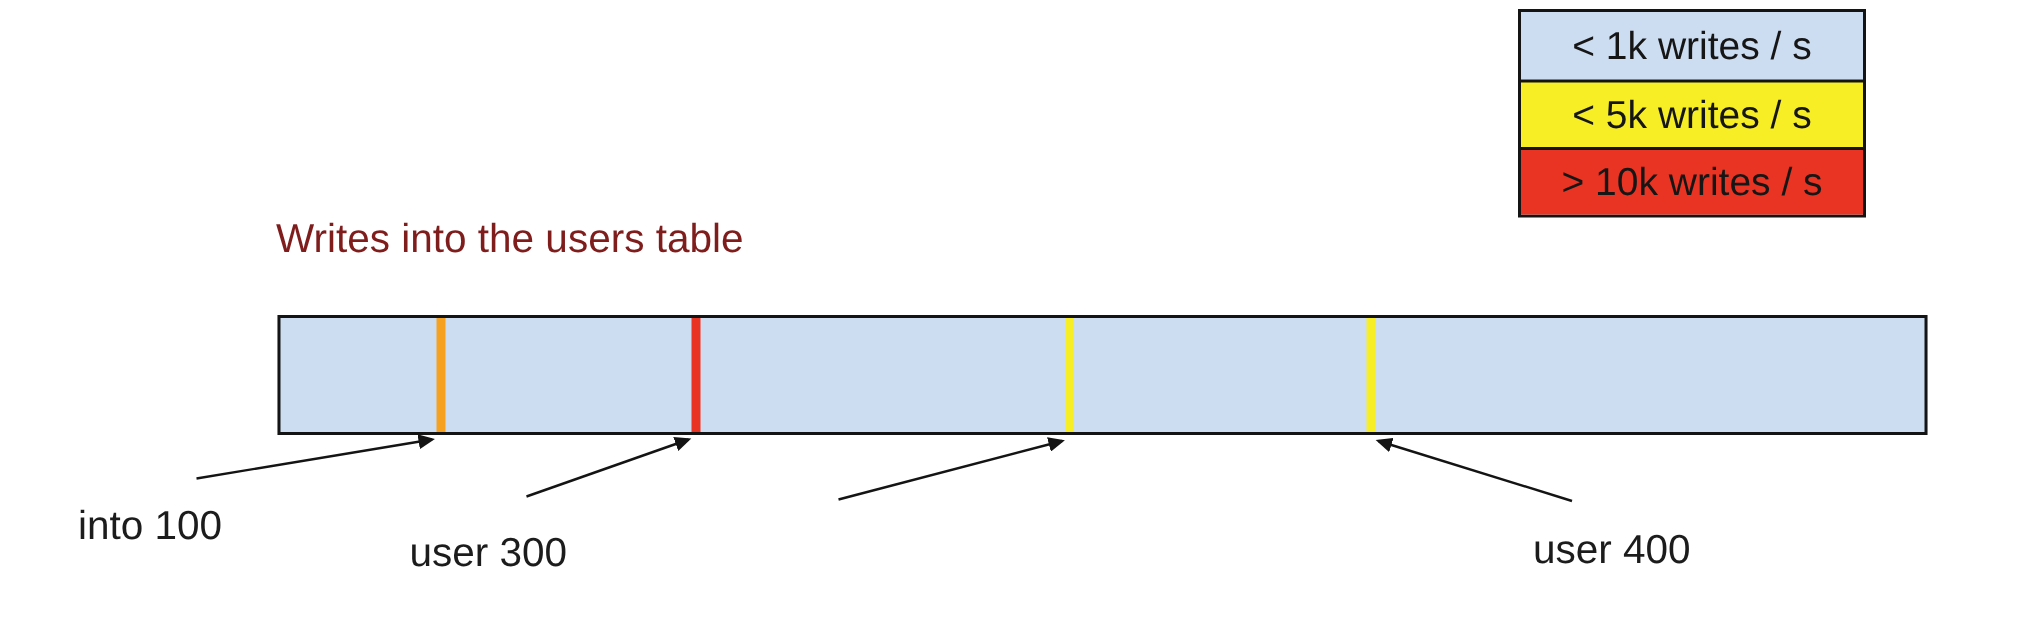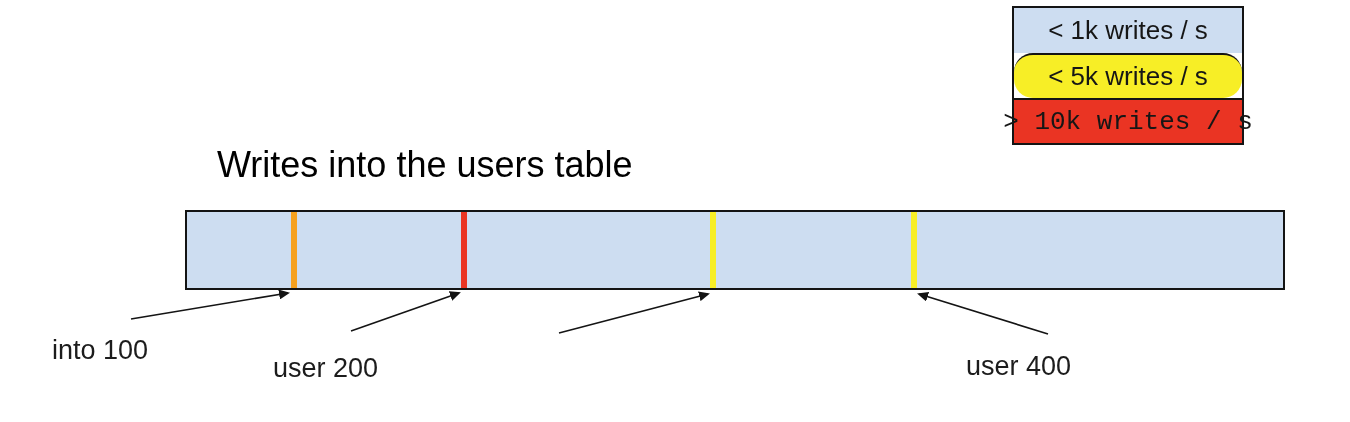--- a/index.html
+++ b/index.html
@@ -13,25 +13,25 @@
     width: 1350px;
     height: 422px;
     background: #ffffff;
     overflow: hidden;
     color: #161616;
   }
 
   
   .diagram-title {
     position: absolute;
-    left: 217px;
+    left: 184px;
     top: 145px;
-    font-size: 36px;
+    font-size: 27px;
     line-height: 1.1;
-    color: #000000;
+    color: #7f1d1d;
     white-space: nowrap;
   }
 
   
   .legend {
     position: absolute;
     left: 1012px;
     top: 6px;
     width: 232px;
     border: 2px solid #141414;
@@ -82,37 +82,37 @@
   
   .user-label {
     position: absolute;
     font-size: 27px;
     white-space: nowrap;
     color: #1c1c1c;
   }
   .user-label.u100 { left: 52px;  top: 335px; }
   .user-label.u200 { left: 273px; top: 353px; }
   .user-label.u300 { left: 493px; top: 351px; }
-  .user-label.u400 { left: 966px; top: 351px; }
+  .user-label.u400 { left: 1022px; top: 351px; }
 </style>
 </head>
 <body>
 
 <div class="canvas">
 
   <div class="diagram-title">Writes into the users table</div>
 
   <div class="legend">
     <div class="legend-row" style="background-color: rgb(205, 221, 241);">
       <span>&lt; 1k writes / s</span>
     </div>
-    <div class="legend-row" style="background-color: rgb(247, 238, 38); border-radius: 19px;">
+    <div class="legend-row" style="background-color: rgb(247, 238, 38);">
       <span>&lt; 5k writes / s</span>
     </div>
-    <div class="legend-row" style="background-color: rgb(234, 52, 35); font-family: Liberation Mono, monospace;">
+    <div class="legend-row" style="background-color: rgb(234, 52, 35);">
       <span>&gt; 10k writes / s</span>
     </div>
   </div>
 
   <div class="users-bar" style="background-color: rgb(205, 221, 241);">
     <div class="marker" style="left: 9.5%; background-color: rgb(246, 161, 31);"></div>
     <div class="marker" style="left: 25%; background-color: rgb(234, 52, 35);"></div>
     <div class="marker" style="left: 47.7%; background-color: rgb(247, 238, 38);"></div>
     <div class="marker" style="left: 66.1%; background-color: rgb(247, 238, 38);"></div>
   </div>
@@ -123,16 +123,16 @@
         <path d="M0,0 L11,5 L0,10 z" fill="#141414"></path>
       </marker>
     </defs>
     <line x1="131" y1="319" x2="288" y2="293" stroke="#141414" stroke-width="1.6" marker-end="url(#ah)"></line>
     <line x1="351" y1="331" x2="459" y2="293" stroke="#141414" stroke-width="1.6" marker-end="url(#ah)"></line>
     <line x1="559" y1="333" x2="708" y2="294" stroke="#141414" stroke-width="1.6" marker-end="url(#ah)"></line>
     <line x1="1048" y1="334" x2="919" y2="294" stroke="#141414" stroke-width="1.6" marker-end="url(#ah)"></line>
   </svg>
 
   <div class="user-label u100">into 100</div>
-  <div class="user-label u200">user 200</div>
+  <div class="user-label u200">user 300</div>
   <div class="user-label u400">user 400</div>
 
 </div>
 
 </body></html>

